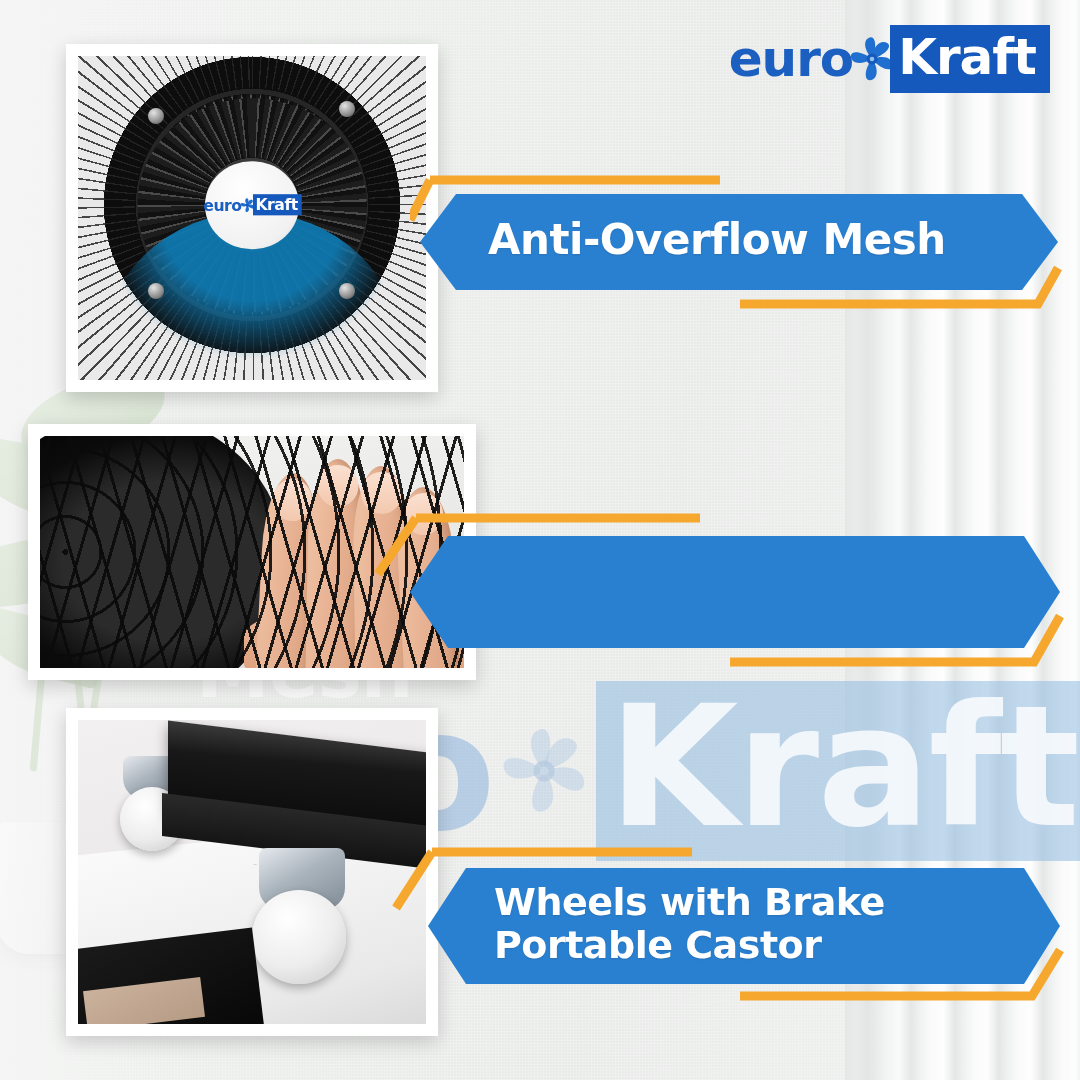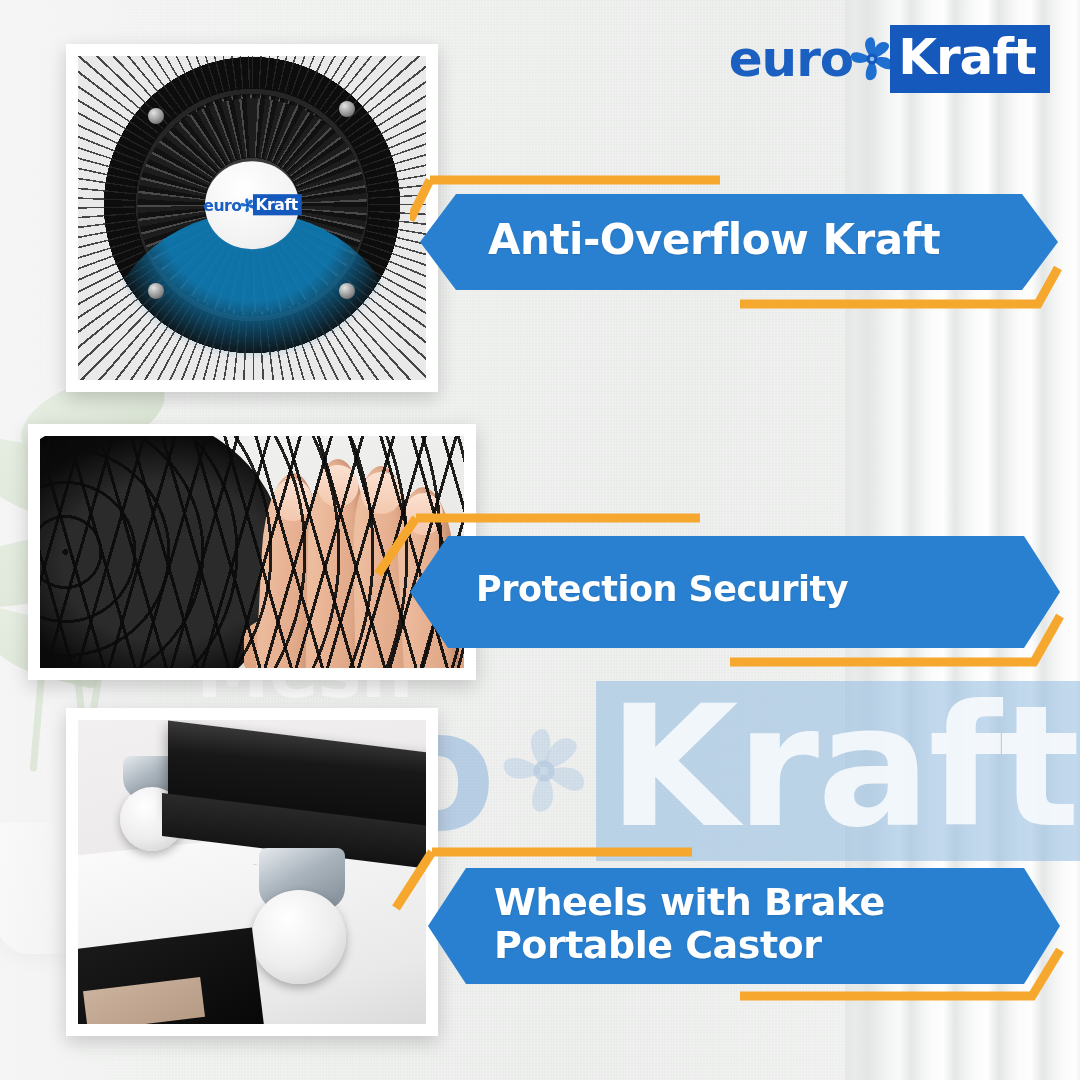--- a/index.html
+++ b/index.html
@@ -438,35 +438,34 @@
 <div class="banner-wrap" id="banner1">
   <svg class="accent" viewBox="0 0 660 140" preserveAspectRatio="none">
     <path d="M20 8 L 310 8 M 20 8 L 0 48 M 648 96 L 628 132 L 330 132"></path>
   </svg>
   <div class="plate">
     <svg viewBox="0 0 660 140" preserveAspectRatio="none">
       <path d="M46 22 L 612 22 L 648 70 L 612 118 L 46 118 L 10 70 Z"></path>
     </svg>
   </div>
   <div class="banner-text">
-    <span class="tline">Anti-Overflow Kraft</span>
+    <span class="tline">Anti-Overflow Mesh</span>
   </div>
 </div>
 
 <div class="banner-wrap" id="banner2">
   <svg class="accent" viewBox="0 0 700 160" preserveAspectRatio="none">
     <path d="M46 6 L 330 6 M 46 6 L 8 62 M 690 104 L 664 150 L 360 150"></path>
   </svg>
   <div class="plate">
     <svg viewBox="0 0 700 160" preserveAspectRatio="none">
       <path d="M78 24 L 654 24 L 690 80 L 654 136 L 78 136 L 40 80 Z"></path>
     </svg>
   </div>
   <div class="banner-text">
-    <span class="tline">Protection Security</span>
   </div>
 </div>
 
 <div class="banner-wrap" id="banner3">
   <svg class="accent" viewBox="0 0 678 160" preserveAspectRatio="none">
     <path d="M40 6 L 300 6 M 40 6 L 4 62 M 668 104 L 640 150 L 348 150"></path>
   </svg>
   <div class="plate">
     <svg viewBox="0 0 678 160" preserveAspectRatio="none">
       <path d="M74 22 L 632 22 L 668 80 L 632 138 L 74 138 L 36 80 Z"></path>

